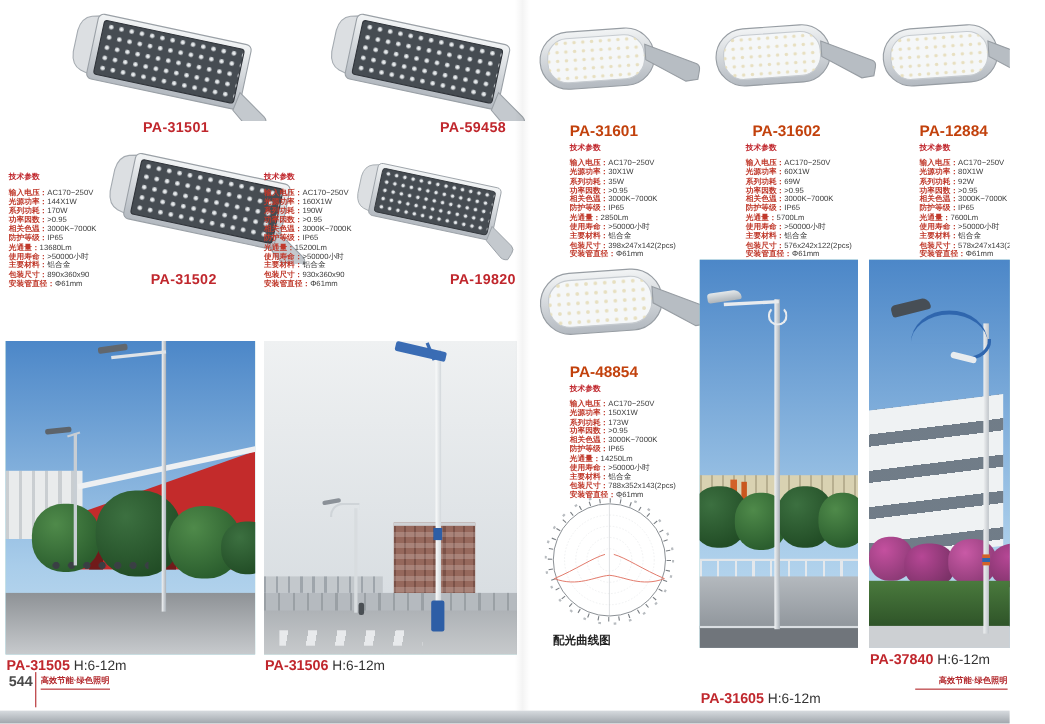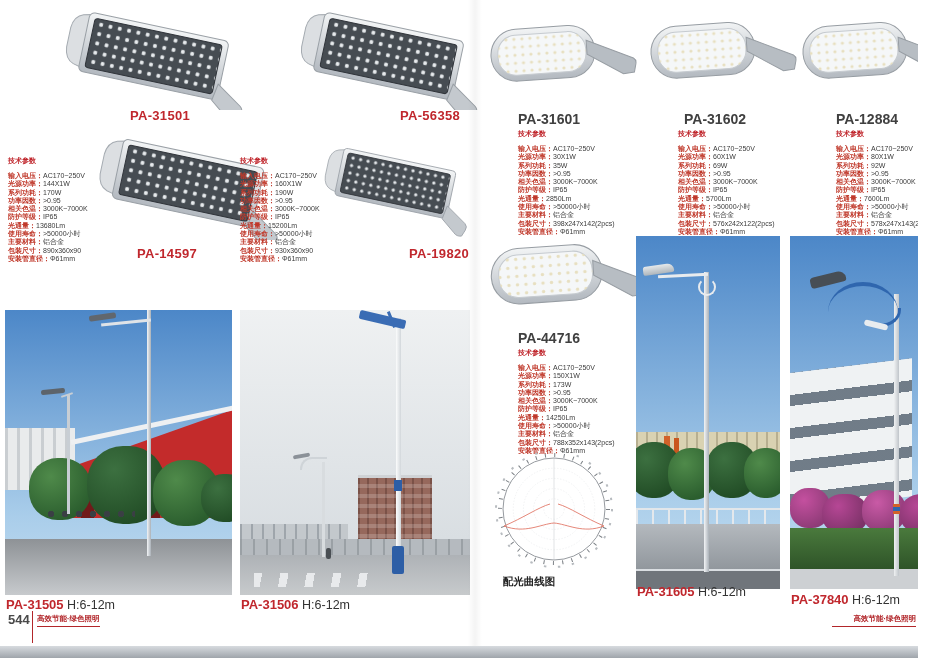--- a/index.html
+++ b/index.html
@@ -2,21 +2,21 @@
 <html><head>
 <meta charset="utf-8">
 <style>
   html,body{margin:0;padding:0;background:#ffffff;}
   #page{position:relative;width:918px;height:658px;background:#ffffff;overflow:hidden;
         font-family:"Liberation Sans",sans-serif;}
   .abs{position:absolute;}
   
   .model-label{position:absolute;color:#c0272d;font-weight:bold;font-size:13px;letter-spacing:.3px;}
   .model-label.center{text-align:center;}
-  .prod-title{position:absolute;color:#404040;font-weight:bold;font-size:14px;}
+  .prod-title{position:absolute;color:#c2410c;font-weight:bold;font-size:14px;}
   .spec-block{position:absolute;width:116px;}
   .spec-head{color:#c0272d;font-weight:bold;font-size:7px;margin:0 0 6px 0;}
   .spec-row{font-size:7px;line-height:8.3px;white-space:nowrap;}
   .spec-k{color:#c0392b;font-weight:bold;}
   .spec-v{color:#3b3b3b;}
   .photo-label{position:absolute;font-size:12.5px;color:#333;}
   .photo-label .mod{color:#c0272d;font-weight:bold;font-size:13px;}
   .chart-caption{position:absolute;font-size:10.5px;font-weight:bold;color:#222;text-align:center;}
   
   .pagenum{position:absolute;font-size:13px;font-weight:bold;color:#4a4a4a;}
@@ -69,21 +69,21 @@
   <div class="model-label center" style="left:100px;top:108px;width:120px">PA-31501</div>
 
   <svg class="abs" style="left:295px;top:4px" width="195" height="106" viewBox="0 0 190 106">
     <g transform="rotate(12 95 53)">
       <path d="M14,27 q-9,3 -10,15 l0,20 q1,12 10,15 l8,2 0,-54 z" fill="#dcdfe2" stroke="#a5abb1" stroke-width="1"></path>
       <rect x="20" y="23" width="142" height="60" rx="5" fill="url(#gframe)" stroke="#9aa0a6"></rect>
       <rect x="26" y="28" width="130" height="50" rx="3" fill="url(#pled)" stroke="#30343a"></rect>
       <path d="M160,67 l26,17 q4,3 2,8 l-3,8 q-6,2 -10,-2 l-18,-14 z" fill="#c4c9ce" stroke="#9aa0a6"></path>
     </g>
   </svg>
-  <div class="model-label center" style="left:370px;top:108px;width:120px">PA-56358</div>
+  <div class="model-label center" style="left:370px;top:108px;width:120px">PA-59458</div>
 
   <div class="spec-block" style="left:8px;top:156px;width:100px">
     <div class="spec-head">技术参数</div>
   <div class="spec-row"><span class="spec-k">输入电压：</span><span class="spec-v">AC170~250V</span></div>
       <div class="spec-row"><span class="spec-k">光源功率：</span><span class="spec-v">144X1W</span></div>
       <div class="spec-row"><span class="spec-k">系列功耗：</span><span class="spec-v">170W</span></div>
       <div class="spec-row"><span class="spec-k">功率因数：</span><span class="spec-v">&gt;0.95</span></div>
       <div class="spec-row"><span class="spec-k">相关色温：</span><span class="spec-v">3000K~7000K</span></div>
       <div class="spec-row"><span class="spec-k">防护等级：</span><span class="spec-v">IP65</span></div>
       <div class="spec-row"><span class="spec-k">光通量：</span><span class="spec-v">13680Lm</span></div>
@@ -93,21 +93,21 @@
       <div class="spec-row"><span class="spec-k">安装管直径：</span><span class="spec-v">Φ61mm</span></div>
     </div>
   <svg class="abs" style="left:96px;top:128px" width="192" height="112" viewBox="0 0 190 106">
     <g transform="rotate(12 95 53)">
       <path d="M14,27 q-9,3 -10,15 l0,20 q1,12 10,15 l8,2 0,-54 z" fill="#dcdfe2" stroke="#a5abb1" stroke-width="1"></path>
       <rect x="20" y="23" width="142" height="60" rx="5" fill="url(#gframe)" stroke="#9aa0a6"></rect>
       <rect x="26" y="28" width="130" height="50" rx="3" fill="url(#pled)" stroke="#30343a"></rect>
       <path d="M160,67 l26,17 q4,3 2,8 l-3,8 q-6,2 -10,-2 l-18,-14 z" fill="#c4c9ce" stroke="#9aa0a6"></path>
     </g>
   </svg>
-  <div class="model-label center" style="left:112px;top:246px;width:110px">PA-14597</div>
+  <div class="model-label center" style="left:112px;top:246px;width:110px">PA-31502</div>
 
   <div class="spec-block" style="left:240px;top:156px;width:100px">
     <div class="spec-head">技术参数</div>
   <div class="spec-row"><span class="spec-k">输入电压：</span><span class="spec-v">AC170~250V</span></div>
       <div class="spec-row"><span class="spec-k">光源功率：</span><span class="spec-v">160X1W</span></div>
       <div class="spec-row"><span class="spec-k">系列功耗：</span><span class="spec-v">190W</span></div>
       <div class="spec-row"><span class="spec-k">功率因数：</span><span class="spec-v">&gt;0.95</span></div>
       <div class="spec-row"><span class="spec-k">相关色温：</span><span class="spec-v">3000K~7000K</span></div>
       <div class="spec-row"><span class="spec-k">防护等级：</span><span class="spec-v">IP65</span></div>
       <div class="spec-row"><span class="spec-k">光通量：</span><span class="spec-v">15200Lm</span></div>
@@ -258,21 +258,21 @@
     </div>
 
   <svg class="abs" style="left:487px;top:226px" width="160" height="98" viewBox="0 0 150 92">
     <g transform="rotate(-4 75 46)">
       <rect x="4" y="18" width="104" height="52" rx="26" fill="url(#gframe)" stroke="#979da3"></rect>
       <rect x="11" y="24" width="88" height="40" rx="18" fill="#f5f7f8" stroke="#c6cbd0"></rect>
       <rect x="11" y="24" width="88" height="40" rx="18" fill="url(#pled2)"></rect>
       <path d="M100,34 L146,55 q3,2 2,6 l-2,8 -11,1 -35,-22 z" fill="#b7bdc3" stroke="#979da3"></path>
     </g>
   </svg>
-  <div class="prod-title" style="left:518px;top:330px">PA-44716</div>
+  <div class="prod-title" style="left:518px;top:330px">PA-48854</div>
   <div class="spec-block" style="left:518px;top:348px">
     <div class="spec-head">技术参数</div>
   <div class="spec-row"><span class="spec-k">输入电压：</span><span class="spec-v">AC170~250V</span></div>
       <div class="spec-row"><span class="spec-k">光源功率：</span><span class="spec-v">150X1W</span></div>
       <div class="spec-row"><span class="spec-k">系列功耗：</span><span class="spec-v">173W</span></div>
       <div class="spec-row"><span class="spec-k">功率因数：</span><span class="spec-v">&gt;0.95</span></div>
       <div class="spec-row"><span class="spec-k">相关色温：</span><span class="spec-v">3000K~7000K</span></div>
       <div class="spec-row"><span class="spec-k">防护等级：</span><span class="spec-v">IP65</span></div>
       <div class="spec-row"><span class="spec-k">光通量：</span><span class="spec-v">14250Lm</span></div>
       <div class="spec-row"><span class="spec-k">使用寿命：</span><span class="spec-v">&gt;50000小时</span></div>
@@ -309,21 +309,21 @@
     <div style="left:0;right:0;top:272px;height:16px;border-top:2px solid #e2e6ea;border-bottom:2px solid #d6dadf;
          background:repeating-linear-gradient(90deg,#e4e8ec 0 2px,transparent 2px 16px)"></div>
     <div style="left:0;right:0;top:288px;height:48px;background:linear-gradient(#b4b9be,#8f959b)"></div>
     <div style="left:0;right:0;bottom:0;height:18px;background:#70757b;border-top:2px solid #dadee2"></div>
     <div class="polepiece" style="left:68px;top:36px;width:4.5px;height:300px"></div>
     <div style="left:22px;top:38px;width:50px;height:2.5px;background:#e8ebee;transform:rotate(-3deg)"></div>
     <div style="left:62px;top:42px;width:14px;height:14px;border:2px solid #e8ebee;border-radius:50%;border-top-color:transparent"></div>
     <div style="left:7px;top:29px;width:31px;height:9px;background:linear-gradient(#e4e8ea,#aeb5bb);
          border-radius:4px 9px 3px 3px;transform:rotate(-8deg)"></div>
   </div>
-  <div class="photo-label" style="left:637px;top:584px">
+  <div class="photo-label" style="left:637px;top:627px">
     <span class="mod">PA-31605</span>
     <span>H:6-12m</span>
   </div>
 
   <div class="photo" style="left:790px;top:236px;width:157px;height:353px">
     <div class="sky-blue"></div>
     <div style="left:-6px;top:130px;width:128px;height:138px;background:#eff2f3;transform:skewY(-7deg);
          background-image:repeating-linear-gradient(180deg,transparent 0 22px,rgba(70,85,100,.75) 22px 33px)"></div>
     <div style="left:0;top:252px;width:40px;height:40px;border-radius:45%;
          background:radial-gradient(circle at 35% 30%,#c4509f,#8e3b77 75%)"></div>

